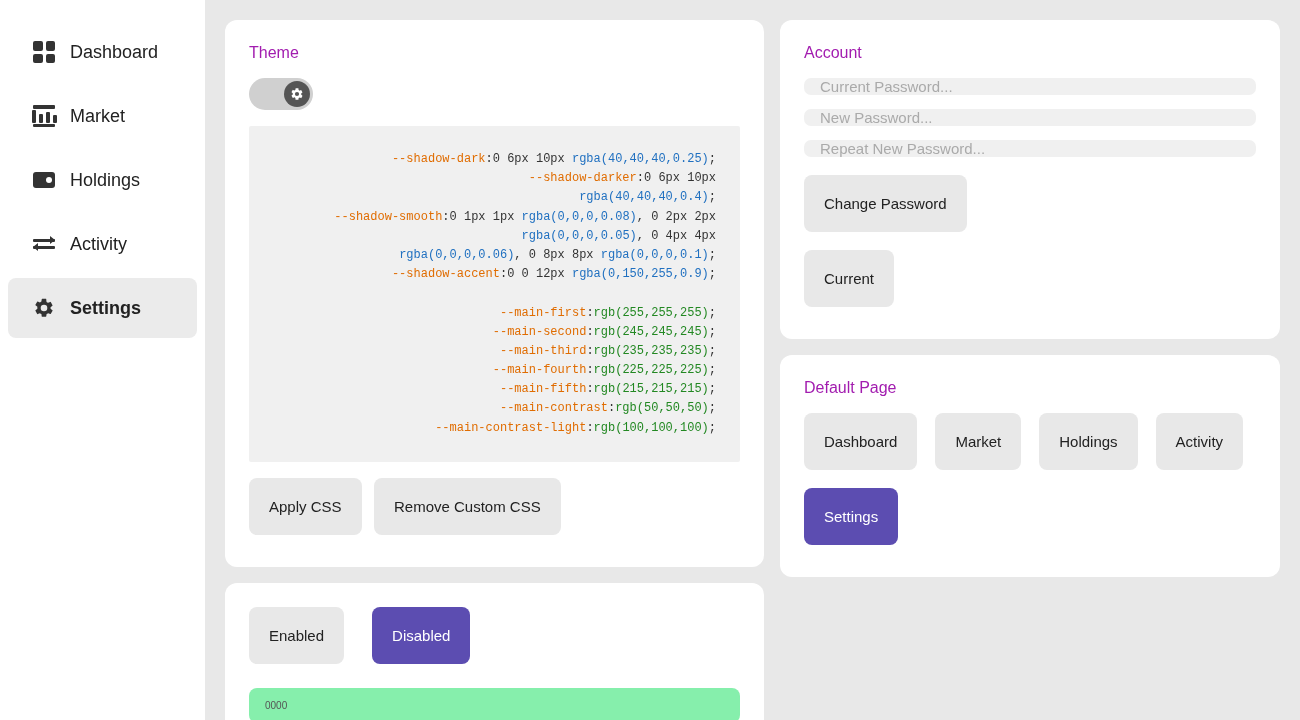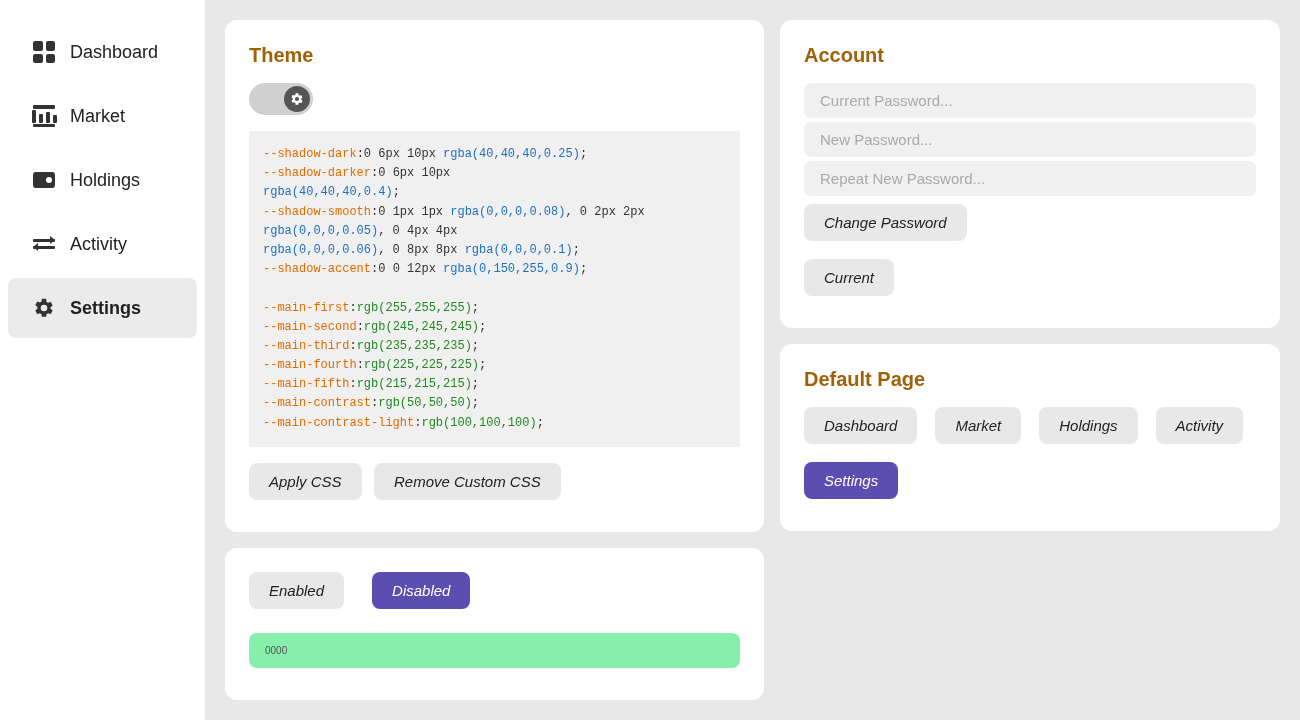--- a/index.html
+++ b/index.html
@@ -171,23 +171,23 @@
     }
 
     
     .card {
       background: #ffffff;
       border-radius: 12px;
       padding: 24px;
     }
 
     .card-title {
-      font-size: 20px;
-      font-weight: 700;
-      color: #a16207;
+      font-size: 16px;
+      font-weight: 400;
+      color: #a21caf;
       margin-bottom: 16px;
     }
 
     
     .theme-toggle {
       width: 64px;
       height: 32px;
       background: #d0d0d0;
       border-radius: 16px;
       display: flex;
@@ -209,63 +209,63 @@
     }
     .theme-toggle .knob svg {
       width: 14px;
       height: 14px;
       fill: #fff;
     }
 
     .css-editor {
       background: #f0f0f0;
       border-radius: 2px;
-      padding: 14px;
+      padding: 24px;
       font-family: 'Courier New', monospace;
       font-size: 12px;
       line-height: 1.6;
       color: #333;
       margin-bottom: 16px;
       min-height: 220px;
+      text-align: right;
     }
     .css-editor .prop { color: #e06c00; }
     .css-editor .val-blue { color: #2070c0; }
     .css-editor .val-green { color: #228822; }
 
     .btn {
       display: inline-flex;
       align-items: center;
       justify-content: center;
-      padding: 10px 20px;
+      padding: 20px 20px;
       border-radius: 8px;
       font-size: 15px;
       font-weight: 500;
       cursor: pointer;
       border: none;
       background: #e8e8e8;
       color: #222;
       margin-right: 8px;
       margin-bottom: 8px;
-      font-style: italic;
     }
     .btn-primary {
       background: #5c4db1;
       color: #fff;
     }
 
     
     .input-field {
       width: 100%;
-      padding: 9px 16px;
+      padding: 0 16px;
       background: #f0f0f0;
       border: none;
       border-radius: 7px;
       font-size: 15px;
       color: #888;
-      margin-bottom: 4px;
+      margin-bottom: 14px;
       outline: none;
     }
     .input-field::placeholder { color: #aaa; }
 
     
     .pin-input {
       width: 100%;
       padding: 12px 16px;
       background: #86efac;
       border: none;

